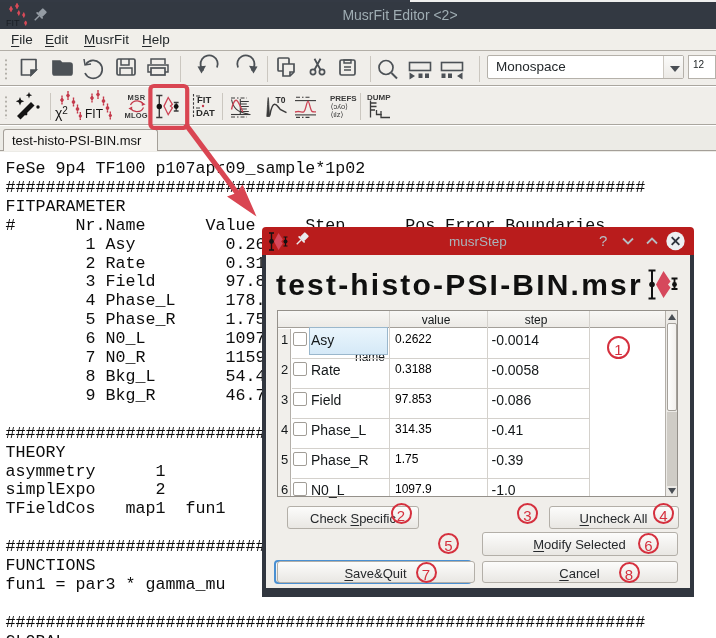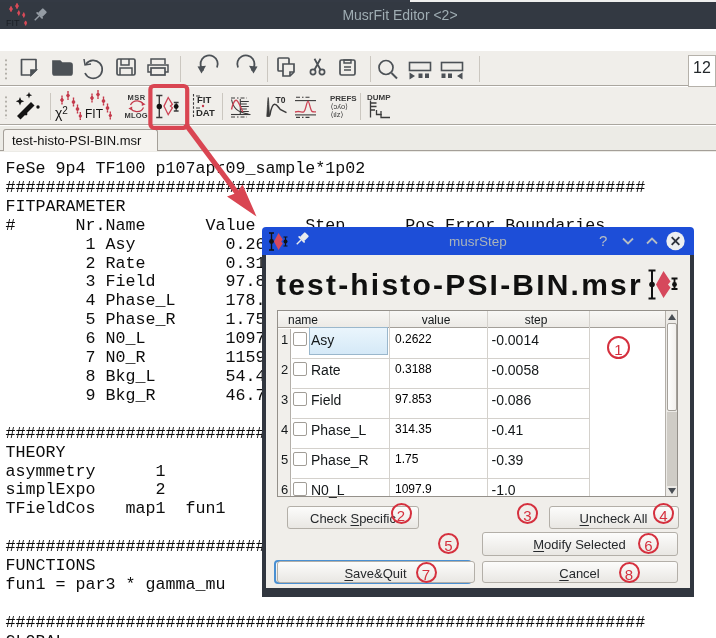--- a/index.html
+++ b/index.html
@@ -19,39 +19,39 @@
 #menubar span { position:absolute; top:3px; }
 
 #toolbar1 { left:0; top:51px; width:716px; height:35px; background:#f0eeea; border-bottom:1px solid #aaa69f; }
 #toolbar2 { left:0; top:87px; width:716px; height:38px; background:#f0eeea; border-bottom:1px solid #aaa69f; }
 .grip { position:absolute; left:4px; width:5px; background-image:radial-gradient(circle, #a6a29b 0.9px, transparent 1.1px); background-size:4px 4.5px; }
 .tsep { position:absolute; width:1px; background:#cbc7c0; }
 
 #combo { left:487px; top:55px; width:197px; height:24px; background:#fff; border:1px solid #b5b1aa; border-radius:2px; font-size:13.5px; color:#23282b; }
 #combo .txt { position:absolute; left:8px; top:3px; }
 #combo .btn { position:absolute; right:0; top:0; width:20px; height:22px; border-left:1px solid #ccc8c1; background:linear-gradient(#fbfbfa,#eceae6); }
-#spin { left:688px; top:55px; width:28px; height:32px; background:#fff; border:1px solid #b5b1aa; font-size:16px; color:#23282b; }
+#spin { left:688px; top:55px; width:28px; height:24px; background:#fff; border:1px solid #b5b1aa; font-size:10px; color:#23282b; }
 #spin .txt { position:absolute; left:4px; top:3px; }
 
 #tabbar { left:0; top:126px; width:716px; height:26px; background:#ecebe6; }
 #tabbar .frame { position:absolute; left:0; top:24px; width:716px; height:1px; background:#a49f98; }
 #tab1 { position:absolute; left:3px; top:3px; width:155px; height:22px; background:#f5f3ef;
   border:1px solid #a49f98; border-bottom:none; border-radius:3px 3px 0 0; font-size:13px; color:#111; }
 #tab1 .txt { position:absolute; left:8px; top:3px; }
 
 #editor { left:0; top:152px; width:716px; height:486px; background:#fff; }
 #edframe { left:2px; top:152px; width:1px; height:486px; background:#a8a49d; }
 #edtext { position:absolute; left:5.5px; top:8px; font-family:"Liberation Mono", monospace;
   font-size:16.66px; line-height:18.9px; color:#0c0c0c; white-space:pre; }
 
 .anno { position:absolute; border:2.5px solid #d5303e; border-radius:50%; color:#d5303e;
   text-align:center; font-size:15px; background:transparent; }
 
 #dialog { left:262px; top:227px; width:432px; height:370px; }
-#dlg-title { position:absolute; left:0; top:0; width:432px; height:28px; background:#1d4ed8; border-radius:4px 4px 0 0; }
+#dlg-title { position:absolute; left:0; top:0; width:432px; height:28px; background:#b91c1c; border-radius:4px 4px 0 0; }
 #dlg-title .txt { position:absolute; left:0; top:7px; width:432px; text-align:center; color:#aab4ba; font-size:13.5px; }
 #dlg-body { position:absolute; left:0; top:28px; width:432px; height:342px; background:#f0eeea;
   border-left:4px solid #31363f; border-right:4px solid #31363f; border-bottom:9px solid #31363f; }
 #dlg-head { position:absolute; left:10px; top:12.5px; font-size:30px; font-weight:bold; color:#101010; letter-spacing:2.2px; }
 
 #ptable { position:absolute; left:11px; top:55px; width:401px; height:187px; background:#fff; border:1px solid #94908a; }
 #ptable .hdr { position:absolute; left:0; top:0; width:399px; height:17px;
   background:linear-gradient(#f8f7f5,#eceae6); border-bottom:1px solid #a39f99; font-size:12px; color:#14181a; }
 #ptable .hdr span { position:absolute; top:2px; }
 .vline { position:absolute; width:1px; background:#d4d1cc; }
@@ -99,20 +99,26 @@
     </svg>
     <svg class="abs" style="left:32px;top:5px" width="16" height="16">
       <g transform="rotate(45 8 8)" fill="#959ca4">
         <rect x="5" y="1" width="6" height="7" rx="1"></rect>
         <rect x="3.6" y="7.6" width="8.8" height="1.8" rx="0.9"></rect>
         <rect x="7.3" y="9.4" width="1.4" height="6"></rect>
       </g>
     </svg>
   </div>
   <div class="abs" id="titletext">MusrFit Editor &lt;2&gt;</div>
+  <div class="abs" id="menubar">
+    <span style="left:11px"><u>F</u>ile</span>
+    <span style="left:45px"><u>E</u>dit</span>
+    <span style="left:84px"><u>M</u>usrFit</span>
+    <span style="left:142px"><u>H</u>elp</span>
+  </div>
   <div class="abs" id="toolbar1">
     <div class="grip" style="top:7px; height:22px;"></div>
     <svg class="abs" style="left:0;top:0" width="716" height="35" id="tb1svg" fill="none" stroke="#4c5156" stroke-width="1.7">
       <path d="M21.5,8.5 h14.5 v10.5 l-5,5 h-9.5 Z" stroke-linejoin="round"></path>
       <path d="M31,24 l0,-5 l5,0 Z" fill="#4c5156"></path>
       <path d="M53,10 h7 l2,2 h8 a2,2 0 0 1 2,2 v8 a2,2 0 0 1 -2,2 h-15 a2,2 0 0 1 -2,-2 Z" fill="#4c5156"></path>
       <path d="M86,13 a9,9 0 1 1 -1,9"></path>
       <path d="M84,8 l1,6 l6,-1" stroke-width="1.5"></path>
       <rect x="117" y="8" width="18" height="16" rx="1.5"></rect>
       <path d="M121,8 v6 h8 v-6 M120,24 v-7 h12 v7" stroke-width="1.5"></path>
@@ -138,20 +144,27 @@
       <rect x="425" y="22.5" width="4" height="4.5" fill="#4c5156" stroke="none"></rect>
       <rect x="441.5" y="11.5" width="21" height="8" stroke-width="1.6"></rect>
       <path d="M462.5,21.5 v7 l-5.5,-3.5 Z" fill="#4c5156" stroke="none"></path>
       <rect x="441.5" y="22.5" width="4" height="4.5" fill="#4c5156" stroke="none"></rect>
       <rect x="448" y="22.5" width="4" height="4.5" fill="#4c5156" stroke="none"></rect>
     </svg>
     <div class="tsep" style="left:180px; top:5px; height:26px;"></div>
     <div class="tsep" style="left:267px; top:5px; height:26px;"></div>
     <div class="tsep" style="left:370px; top:5px; height:26px;"></div>
     <div class="tsep" style="left:479px; top:5px; height:26px;"></div>
+  </div>
+  <div class="abs" id="combo">
+      <span class="txt">Monospace</span>
+      <span class="btn"></span>
+    <svg class="abs" style="left:181px;top:9px" width="12" height="8">
+        <path d="M1,1 L6,7 L11,1 Z" fill="#4a4f55"></path>
+      </svg>
   </div>
   <div class="abs" id="spin">
       <span class="txt">12</span>
     </div>
   <div class="abs" id="toolbar2">
     <div class="grip" style="top:8px; height:24px;"></div>
     <svg class="abs" style="left:0;top:0" width="716" height="38" id="tb2svg">
       <g fill="#141414">
         <path d="M17,29 l3.5,3.5 l14,-14 l-3.5,-3.5 Z"></path>
         <path d="M20,10 l1.2,3 l3,1.2 l-3,1.2 l-1.2,3 l-1.2,-3 l-3,-1.2 l3,-1.2 Z"></path>
@@ -307,21 +320,21 @@
           </g>
         <circle cx="5" cy="17.5" r="2.8" fill="#111"></circle>
         <path d="M16.5,4 L23.5,14.5 L21,17.5 L23.5,20.5 L16.5,31 L9,17.5 Z" fill="#d6485c"></path>
         <g stroke="#111" stroke-width="1.8" fill="none">
             <path d="M27.5,11.5 v10.5 M24.5,11.5 h6 M24.5,22 h6"></path>
           </g>
         <circle cx="27.5" cy="17.5" r="2.4" fill="#111"></circle>
       </svg>
       <div id="ptable">
         <div class="hdr">
-          <span style="left:10px; width:97px; text-align:left;">name</span>
+          <span style="left:10px; width:97px; text-align:right;margin-top:37px;">name</span>
           <span style="left:109px; width:98px; text-align:center;">value</span>
           <span style="left:207px; width:102px; text-align:center;">step</span>
         </div>
         <div class="vline" style="left:111px; top:0; height:185px;"></div>
         <div class="vline" style="left:209px; top:0; height:185px;"></div>
         <div class="vline" style="left:311px; top:0; height:185px;"></div>
         <div class="hline" style="left:14px; top:47px;  width:297px;"></div>
         <div class="hline" style="left:14px; top:77px;  width:297px;"></div>
         <div class="hline" style="left:14px; top:107px; width:297px;"></div>
         <div class="hline" style="left:14px; top:137px; width:297px;"></div>

